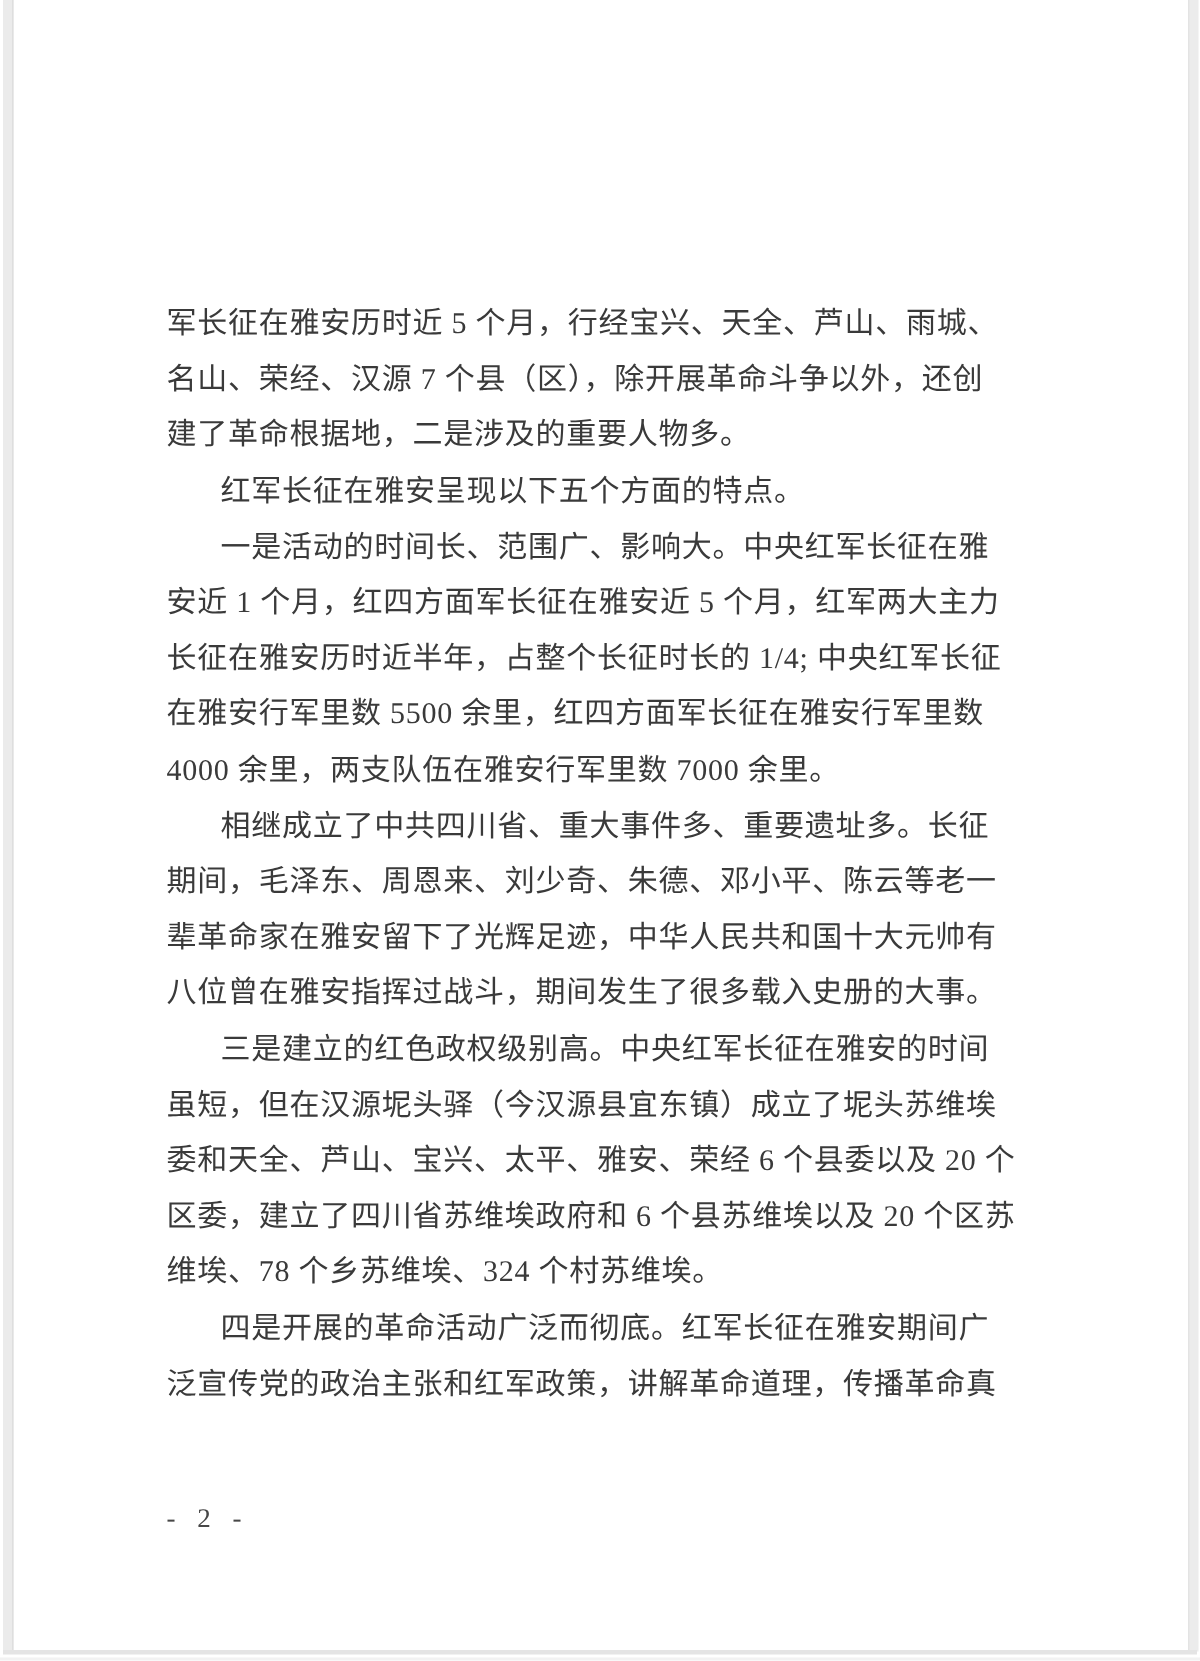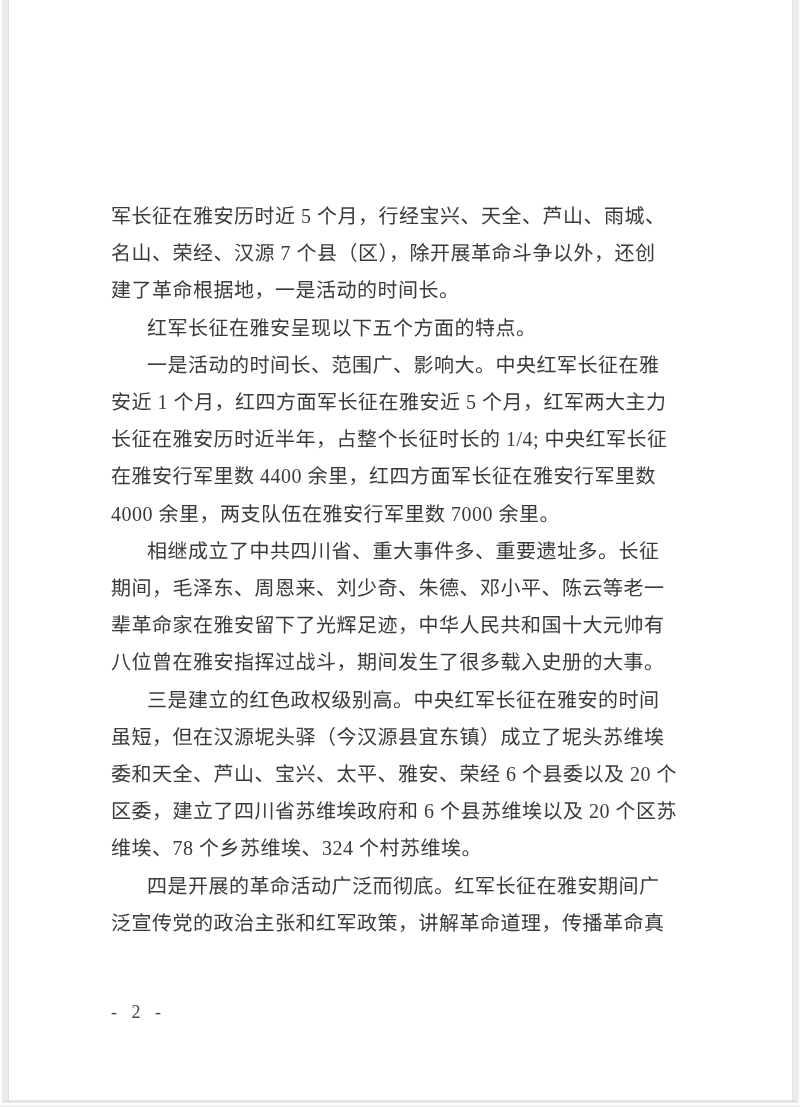--- a/index.html
+++ b/index.html
@@ -89,30 +89,30 @@
 <div class="scan-page">
   <div class="edge-left"></div>
   <div class="edge-right"></div>
   <div class="edge-bottom"></div>
   <div class="edge-bottom-shadow"></div>
 
   <main class="text-block" id="text-block">
       <div class="paragraph">
         <div class="line">军长征在雅安历时近 5 个月，行经宝兴、天全、芦山、雨城、</div>
         <div class="line">名山、荣经、汉源 7 个县（区），除开展革命斗争以外，还创</div>
-        <div class="line">建了革命根据地，一是活动的时间长。</div>
+        <div class="line">建了革命根据地，二是涉及的重要人物多。</div>
       </div>
       <div class="paragraph">
         <div class="line indent">红军长征在雅安呈现以下五个方面的特点。</div>
       </div>
       <div class="paragraph">
         <div class="line indent">一是活动的时间长、范围广、影响大。中央红军长征在雅</div>
         <div class="line">安近 1 个月，红四方面军长征在雅安近 5 个月，红军两大主力</div>
         <div class="line">长征在雅安历时近半年，占整个长征时长的 1/4; 中央红军长征</div>
-        <div class="line">在雅安行军里数 4400 余里，红四方面军长征在雅安行军里数</div>
+        <div class="line">在雅安行军里数 5500 余里，红四方面军长征在雅安行军里数</div>
         <div class="line">4000 余里，两支队伍在雅安行军里数 7000 余里。</div>
       </div>
       <div class="paragraph">
         <div class="line indent">相继成立了中共四川省、重大事件多、重要遗址多。长征</div>
         <div class="line">期间，毛泽东、周恩来、刘少奇、朱德、邓小平、陈云等老一</div>
         <div class="line">辈革命家在雅安留下了光辉足迹，中华人民共和国十大元帅有</div>
         <div class="line">八位曾在雅安指挥过战斗，期间发生了很多载入史册的大事。</div>
       </div>
       <div class="paragraph">
         <div class="line indent">三是建立的红色政权级别高。中央红军长征在雅安的时间</div>

